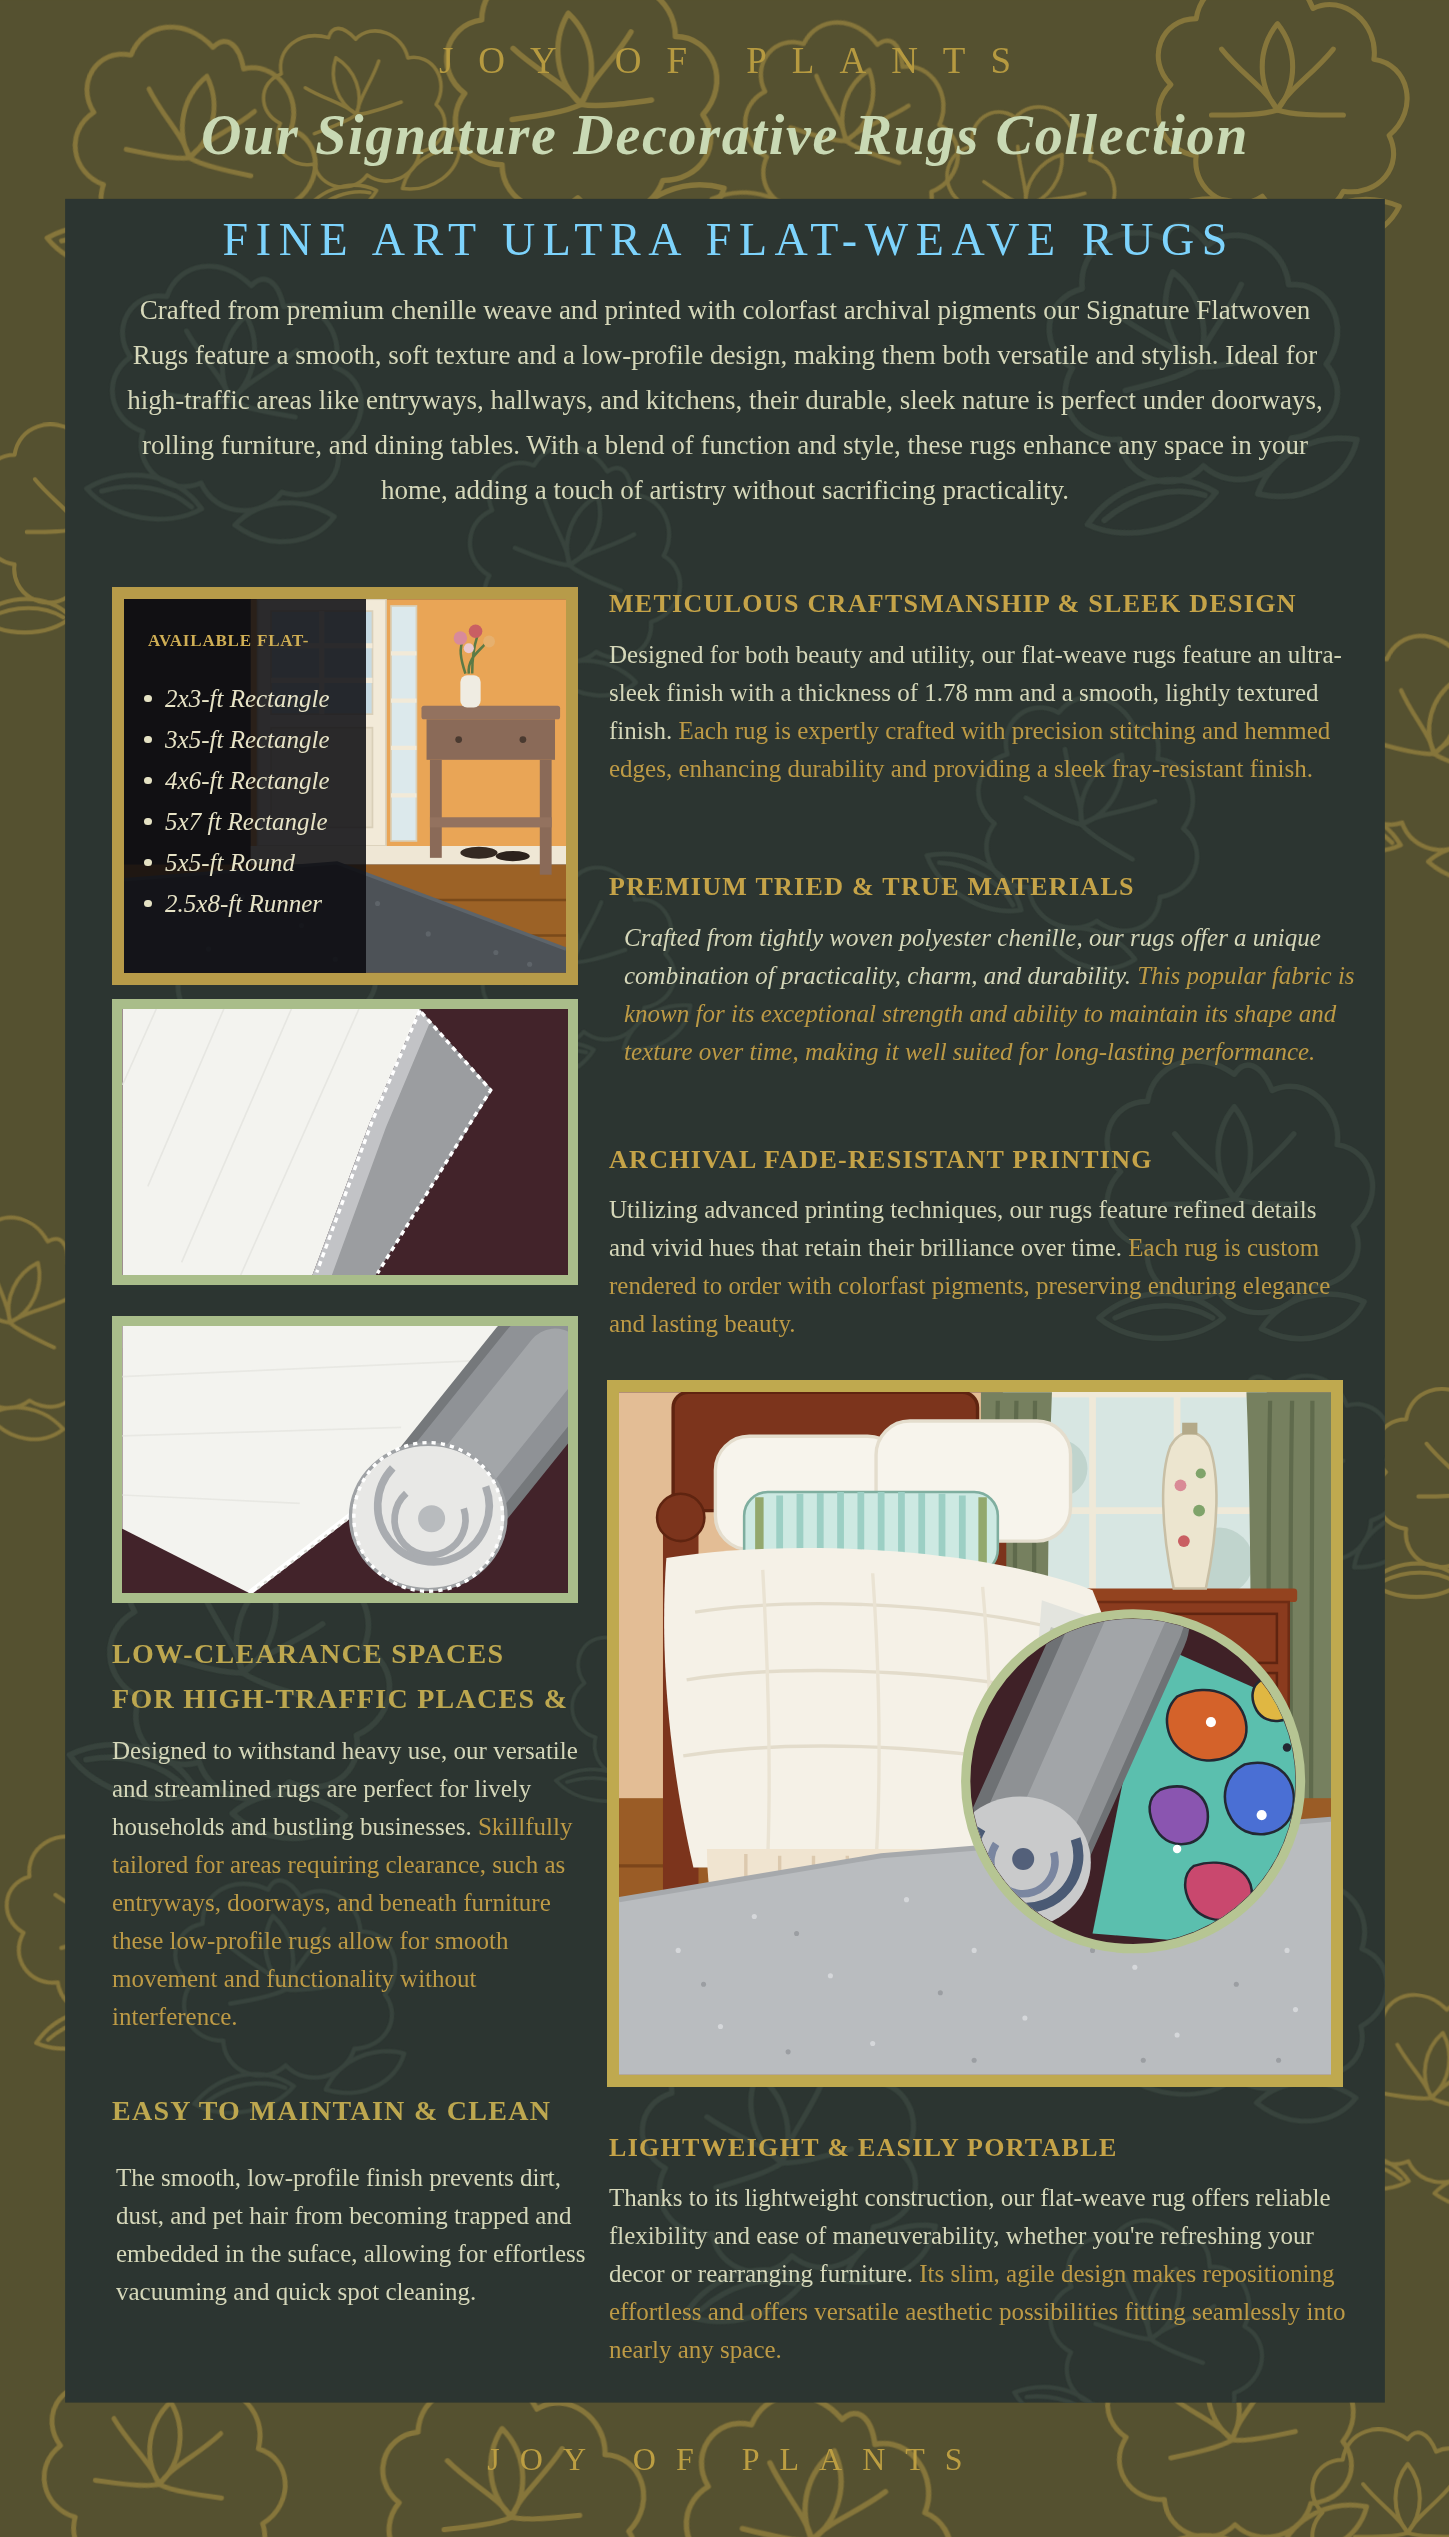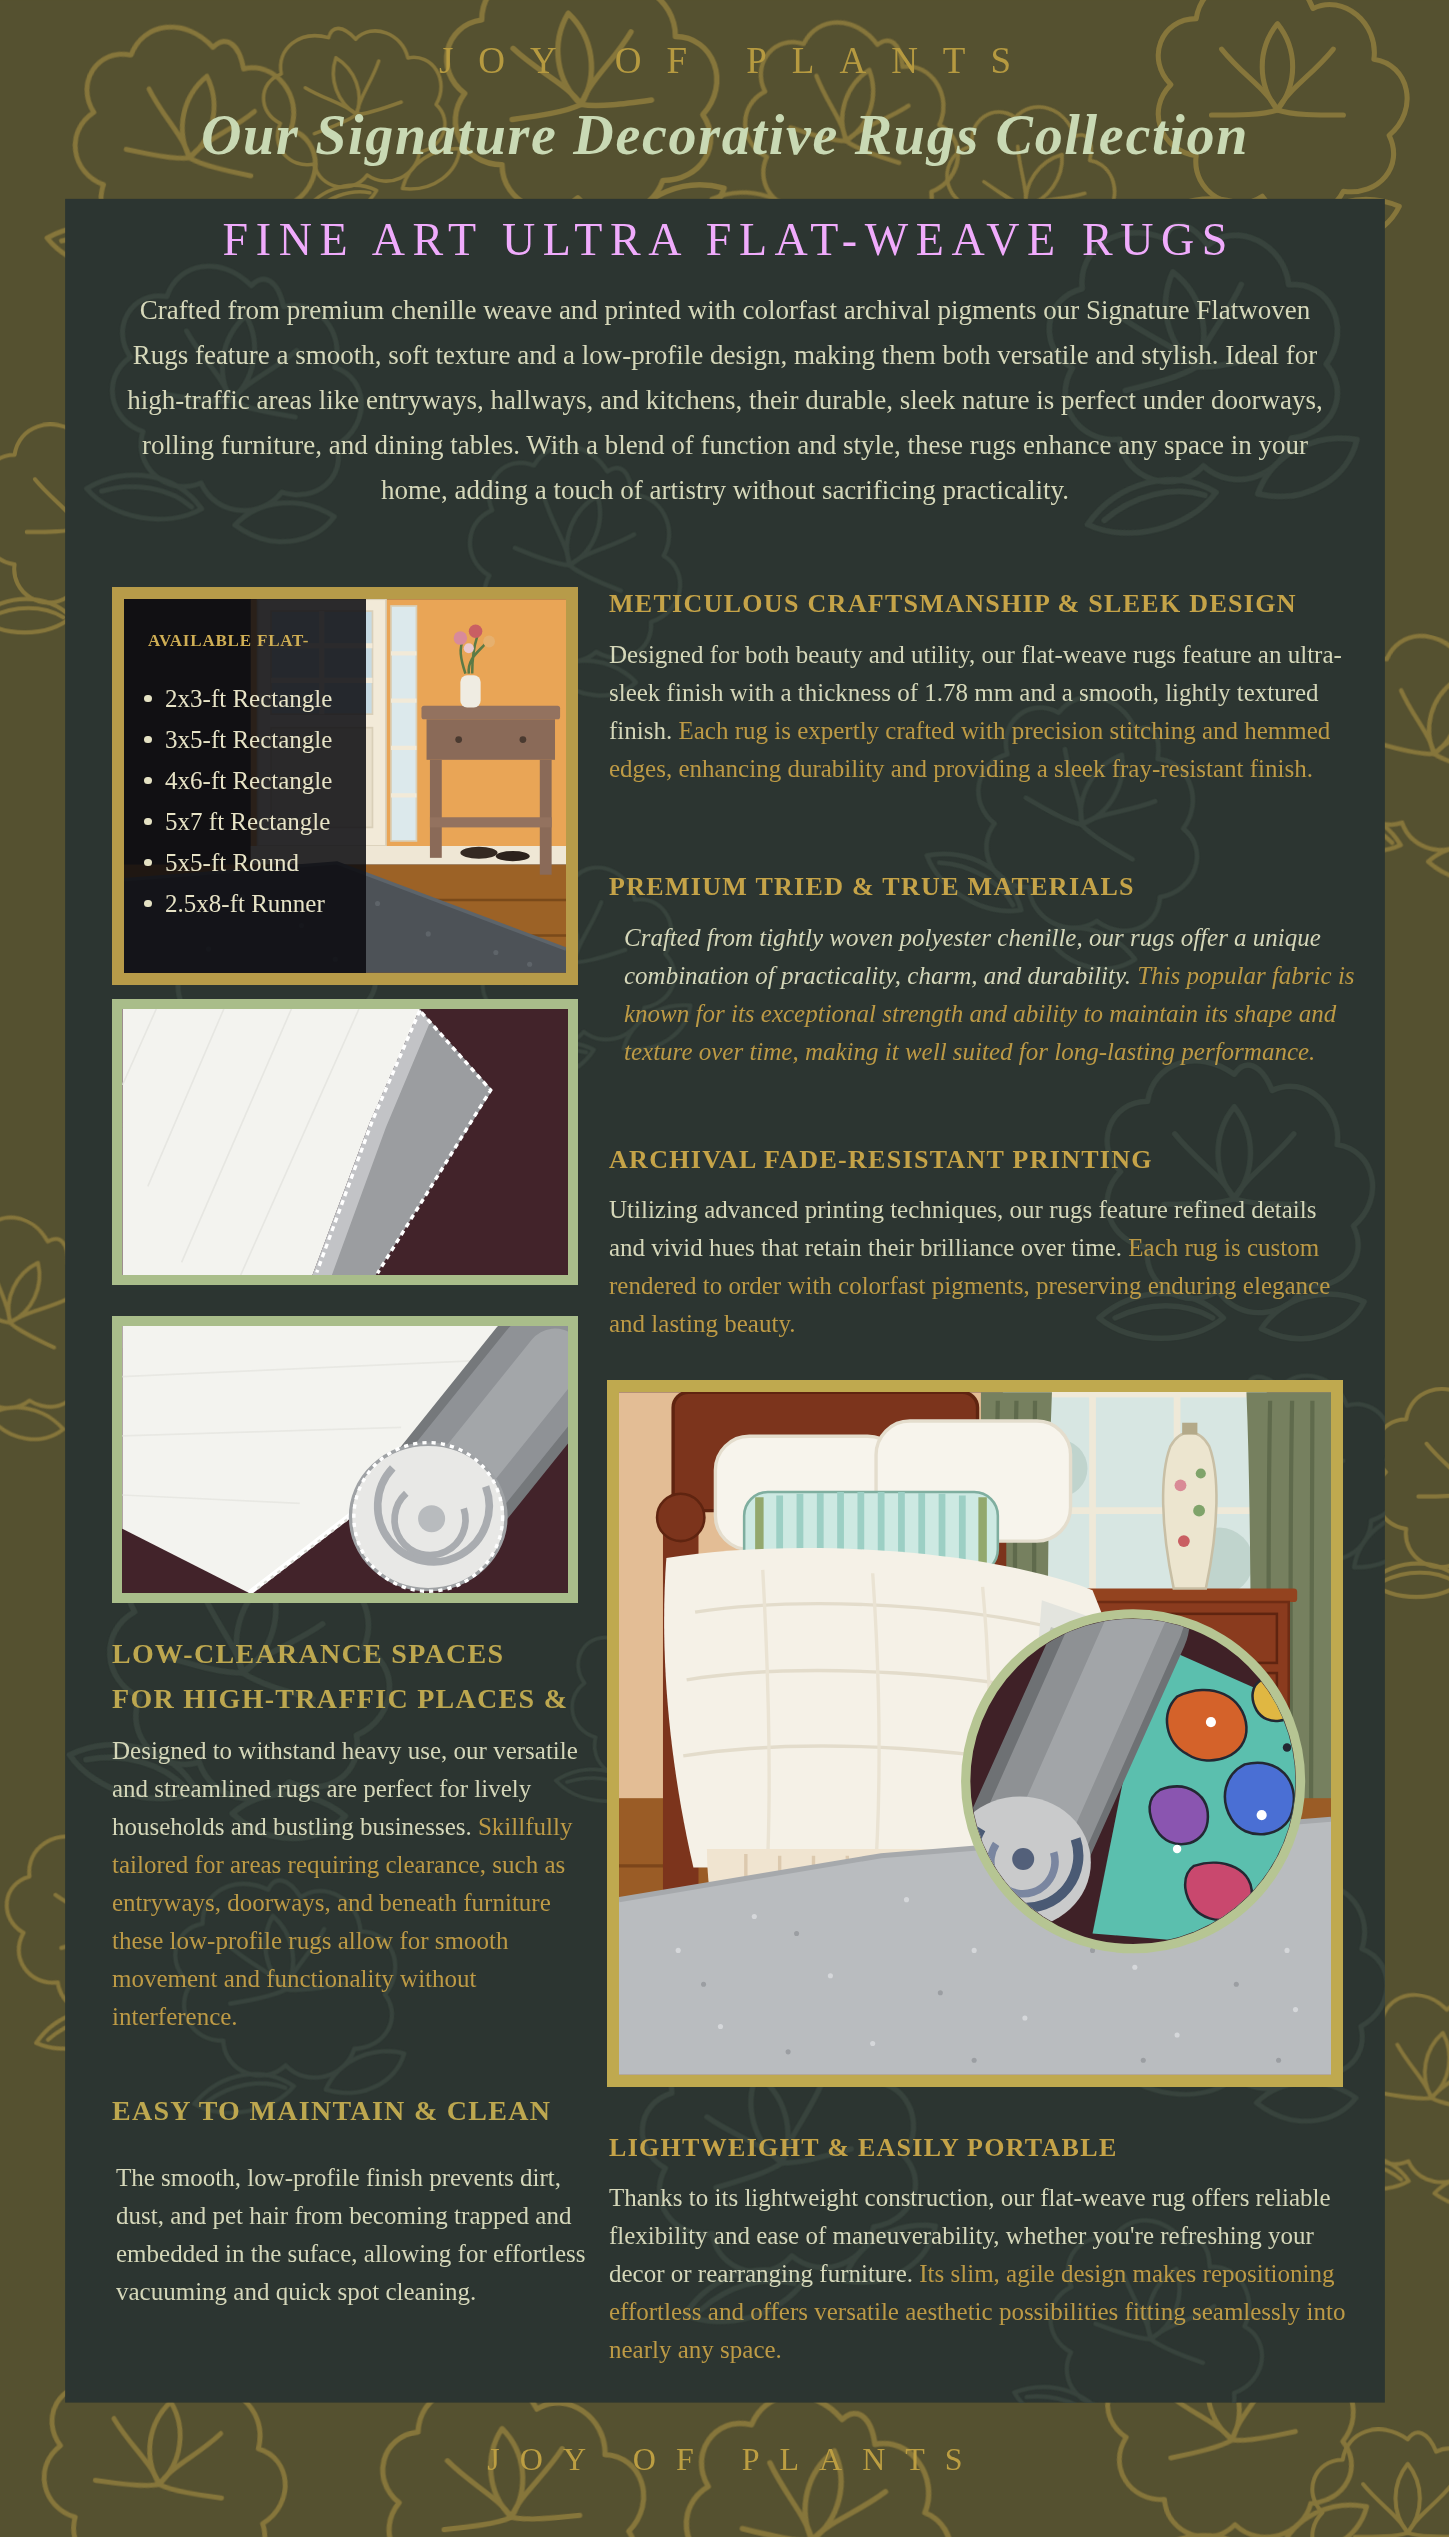--- a/index.html
+++ b/index.html
@@ -15,21 +15,21 @@
   .brand{
     position:absolute;left:0;top:39px;width:100%;text-align:center;
     font-size:37px;letter-spacing:25px;text-indent:25px;color:#b69a40;font-weight:normal;
   }
   .script{
     position:absolute;left:0;top:103px;width:100%;text-align:center;
     font-style:italic;font-weight:bold;font-size:56px;color:#c9d9b4;letter-spacing:1.7px;
   }
   .page-title{
     position:absolute;left:0;top:213px;width:100%;text-align:center;
-    font-size:46px;letter-spacing:7.6px;text-indent:7.6px;color:#f0abfc;font-weight:normal;
+    font-size:46px;letter-spacing:7.6px;text-indent:7.6px;color:#7dd3fc;font-weight:normal;
   }
   .intro{
     position:absolute;left:120px;top:288px;width:1210px;margin:0;
     text-align:center;font-size:27px;line-height:45px;color:#d6d8ba;
   }
   .sec-head{
     position:absolute;margin:0;font-size:26px;font-weight:bold;
     letter-spacing:1.3px;color:#c5a348;line-height:34px;
   }
   .sec-head-2l{line-height:45px;font-size:28px;color:#bda74f;}
@@ -47,21 +47,21 @@
   
   .sizes-overlay{
     position:absolute;left:0;top:0;width:242px;height:374px;
     background:rgba(11,11,15,0.86);
   }
   .sizes-head{
     margin:25px 0 6px 24px;font-size:17px;font-weight:bold;letter-spacing:0.8px;
     color:#cfae54;line-height:34px;
   }
   .sizes-head span{display:block;}
-  .sizes-list{list-style:none;margin:20px 0 0 20px;padding:0;}
+  .sizes-list{list-style:none;margin:20px 0 0 20px;padding:0;font-style:italic;}
   .sizes-list li{display:flex;align-items:center;height:41px;}
   .dot{width:7.6px;height:7.6px;border-radius:50%;background:#e5e2c4;margin-right:13.5px;flex:none;}
   .size-label{font-size:25px;color:#e7e3c6;}
 
   .footer-brand{
     position:absolute;left:0;top:2441px;width:100%;text-align:center;
     font-size:32px;letter-spacing:20px;text-indent:20px;color:#bc9e42;
   }
 </style>
 </head>

